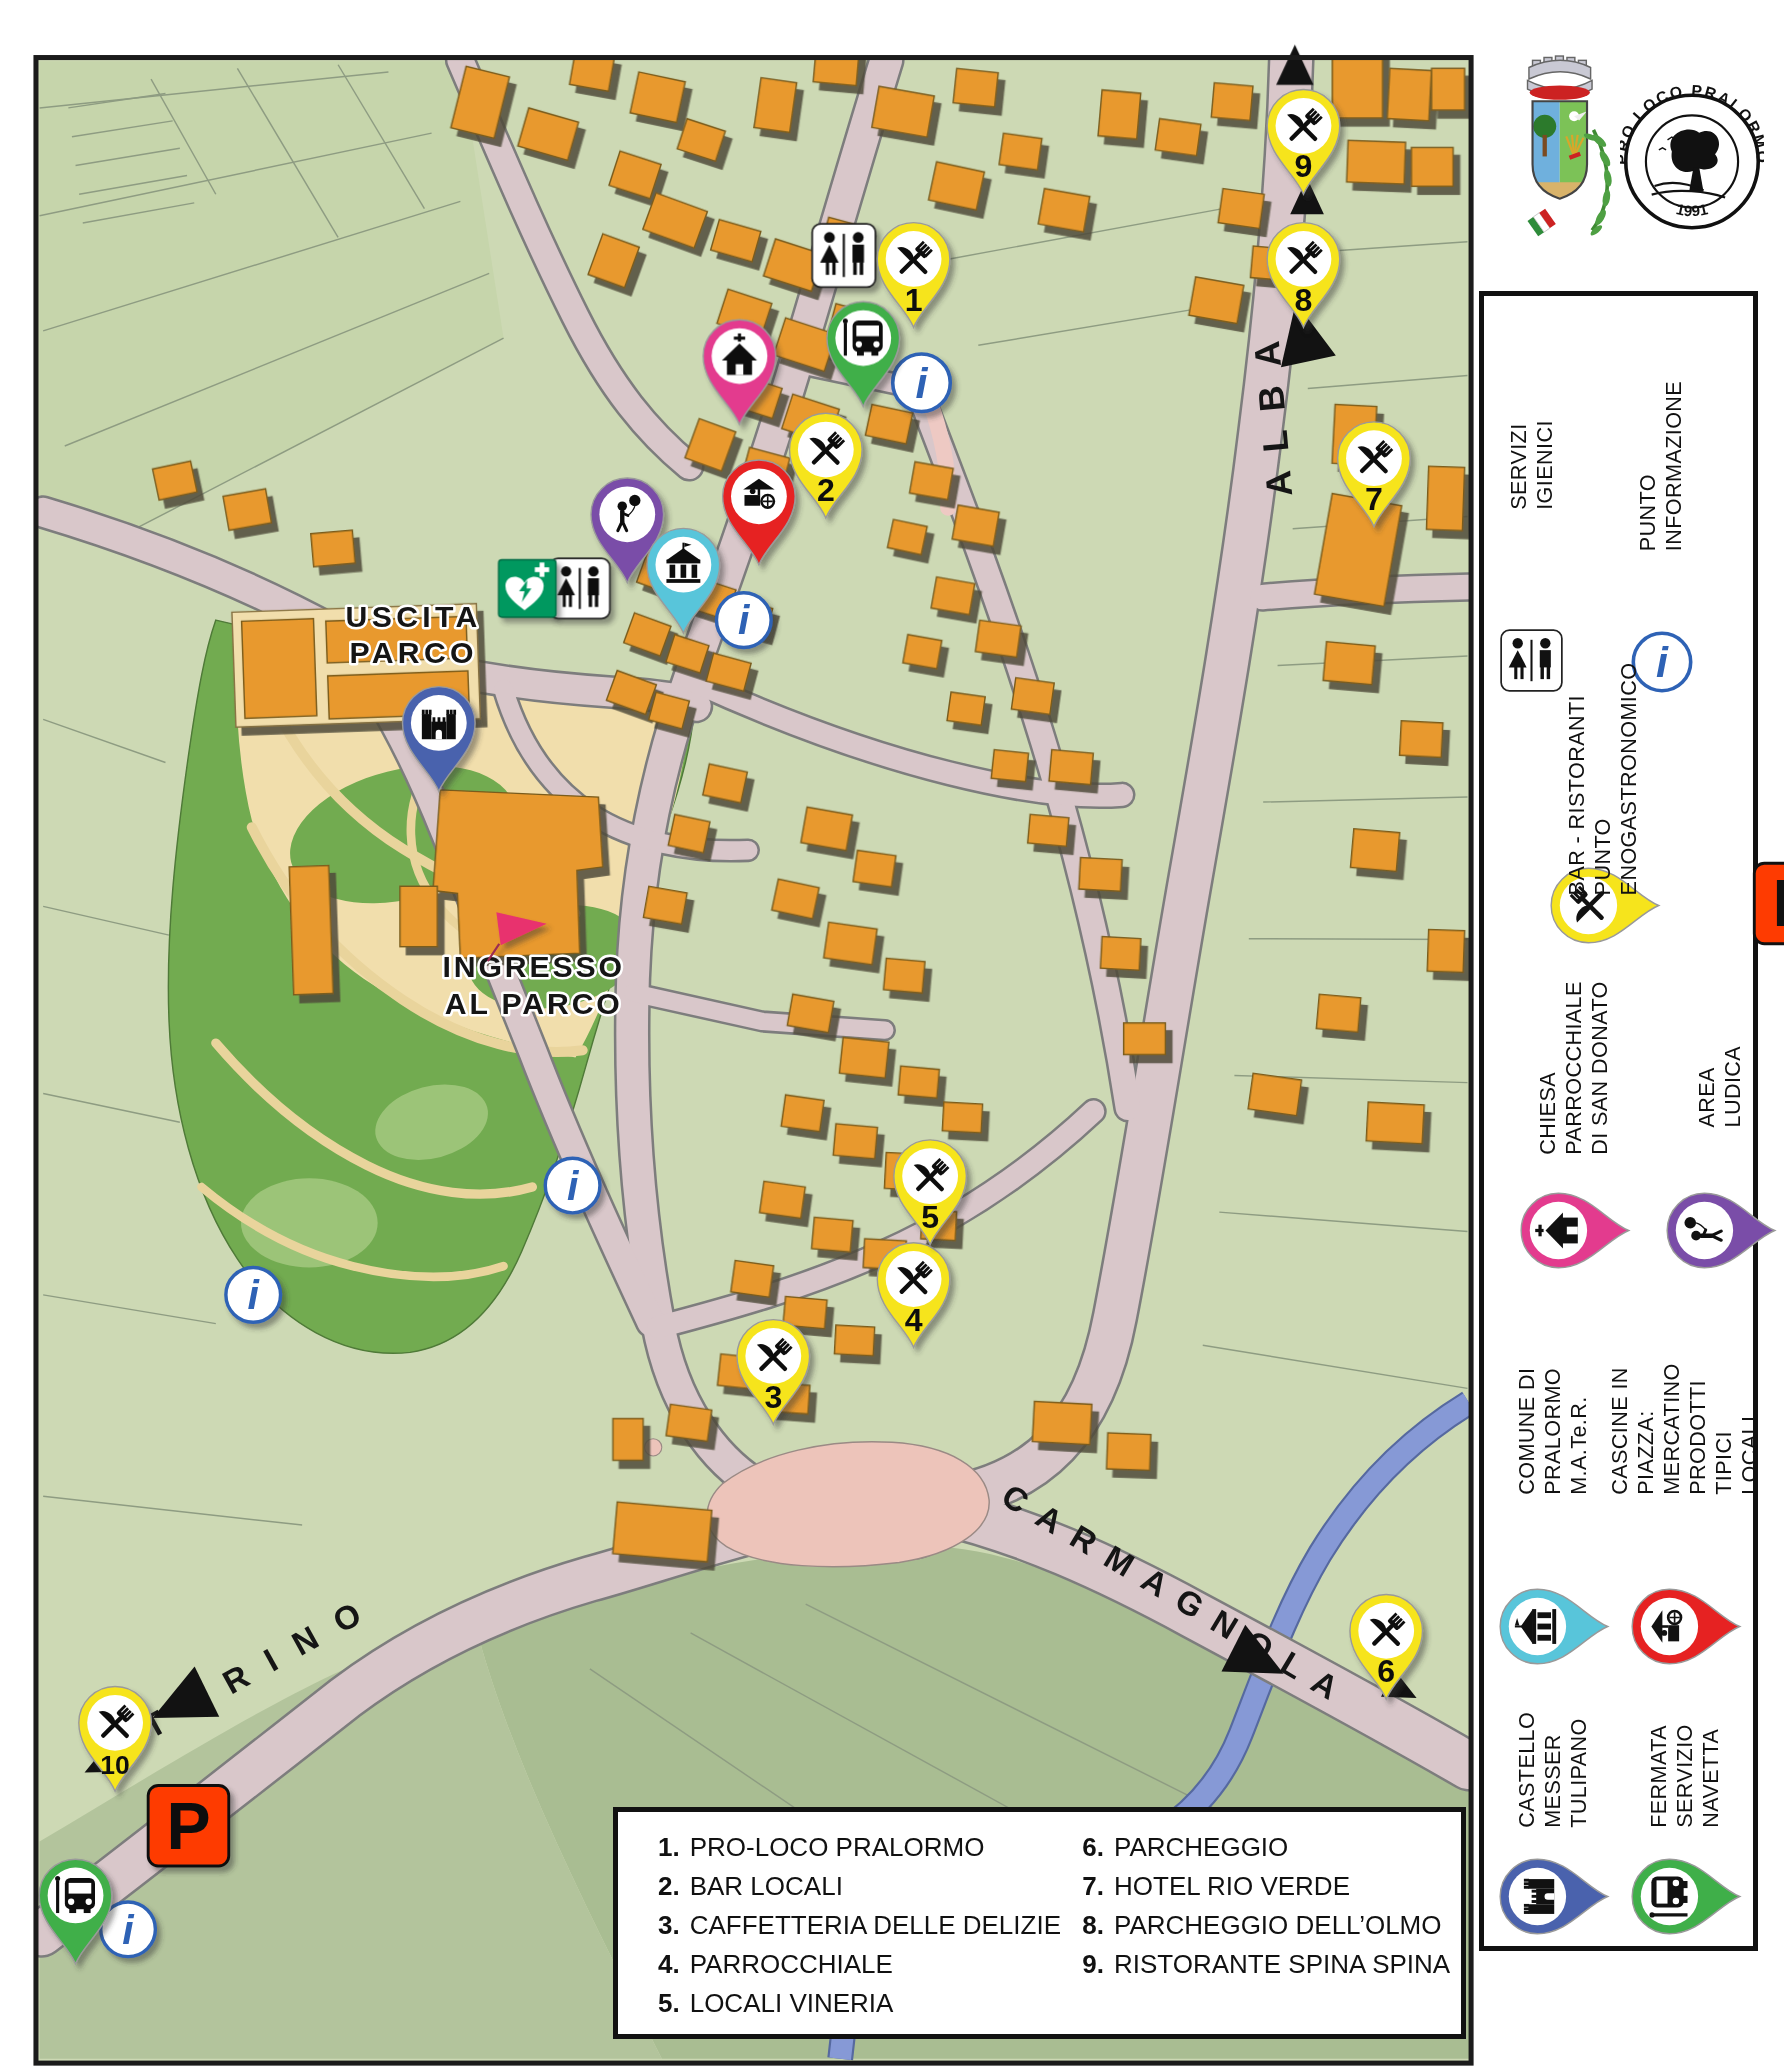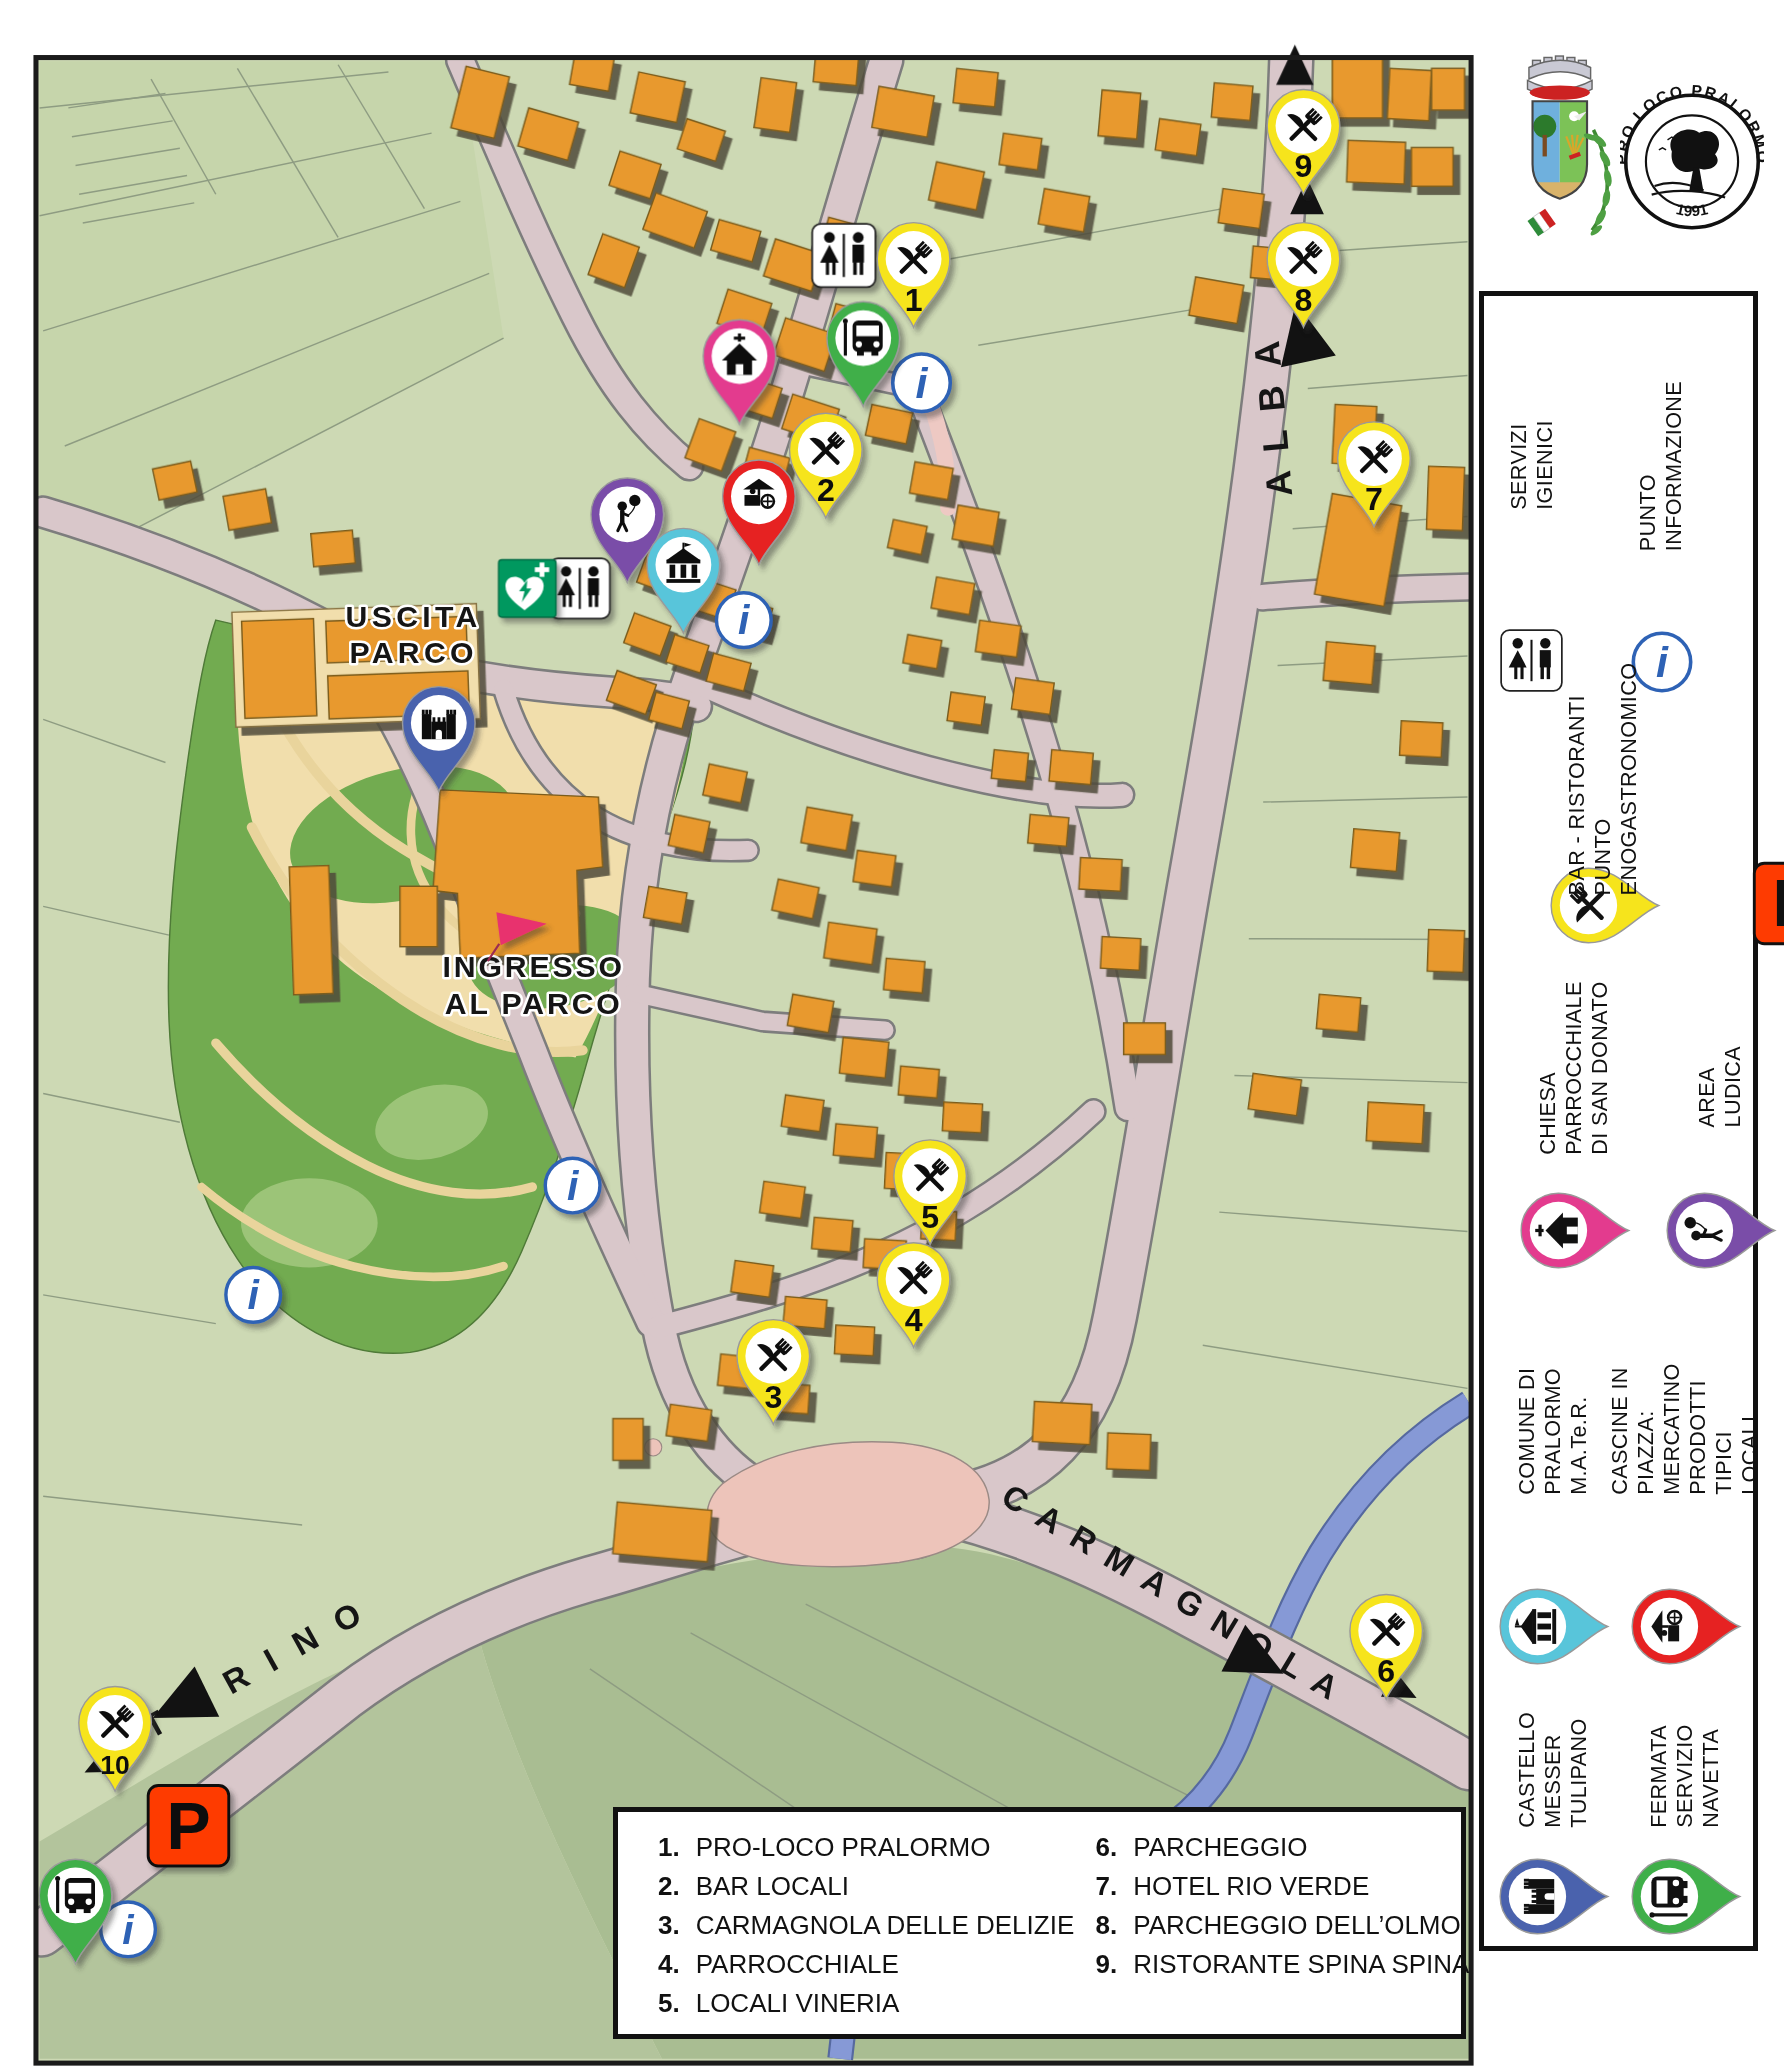--- a/index.html
+++ b/index.html
@@ -28,21 +28,21 @@
   .lg-label span{transform:rotate(-90deg);white-space:pre-line;text-align:left;
                  font-size:21.6px;line-height:26px;color:#111;letter-spacing:0.4px;}
   .lg-icon{display:grid;place-items:center;}
   
   .poi-box{position:absolute;left:613px;top:1807px;width:853px;height:232px;
            background:#fff;border:5px solid #111;box-sizing:border-box;
            display:flex;padding:16px 7.2px 7.2px 18.7px;}
   .poi-col{list-style:none;margin:0;padding:0;flex:1;}
   .poi-col li{display:flex;font-size:26px;line-height:39px;color:#111;}
   .poi-num{font-weight:bold;width:43px;text-align:right;flex:0 0 43px;}
-  .poi-name{margin-left:16px;white-space:nowrap;}
+  .poi-name{margin-left:10px;white-space:nowrap;}
   .logo{position:absolute;}
 </style>
 </head>
 <body>
 
 <svg id="map-svg" width="1784" height="2066" viewBox="0 0 2480 2872">
   <defs>
     <path id="pin-shape" d="M0,0 C-12,-30 -52,-56 -52,-98 A52,52 0 1 1 52,-98 C52,-56 12,-30 0,0 Z"></path>
     <path id="arrow-shape" d="M0,-34 L26,22 L-26,22 Z"></path>
 
@@ -761,21 +761,21 @@
     <li>
         <span class="poi-num">1.</span>
         <span class="poi-name">PRO-LOCO PRALORMO</span>
       </li>
     <li>
         <span class="poi-num">2.</span>
         <span class="poi-name">BAR LOCALI</span>
       </li>
     <li>
         <span class="poi-num">3.</span>
-        <span class="poi-name">CARMAGNOLA DELLE DELIZIE</span>
+        <span class="poi-name">CAFFETTERIA DELLE DELIZIE</span>
       </li>
     <li>
         <span class="poi-num">4.</span>
         <span class="poi-name">PARROCCHIALE</span>
       </li>
     <li>
         <span class="poi-num">5.</span>
         <span class="poi-name">LOCALI VINERIA</span>
       </li>
   </ul>

